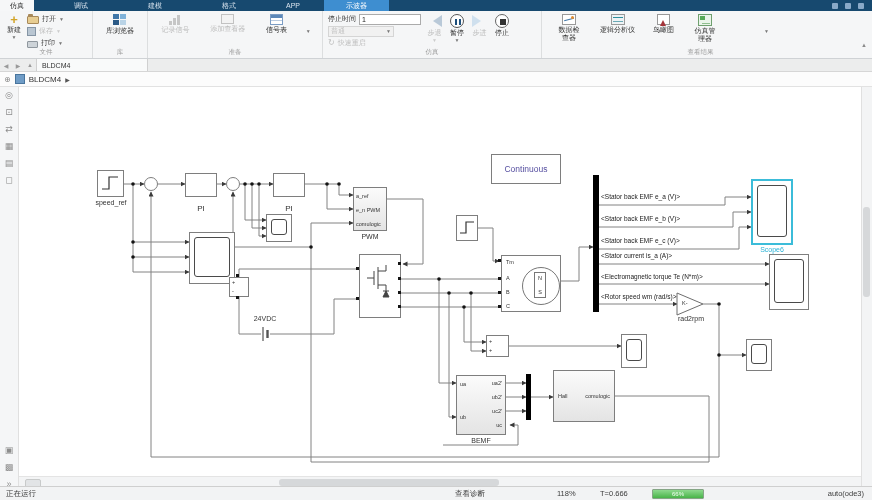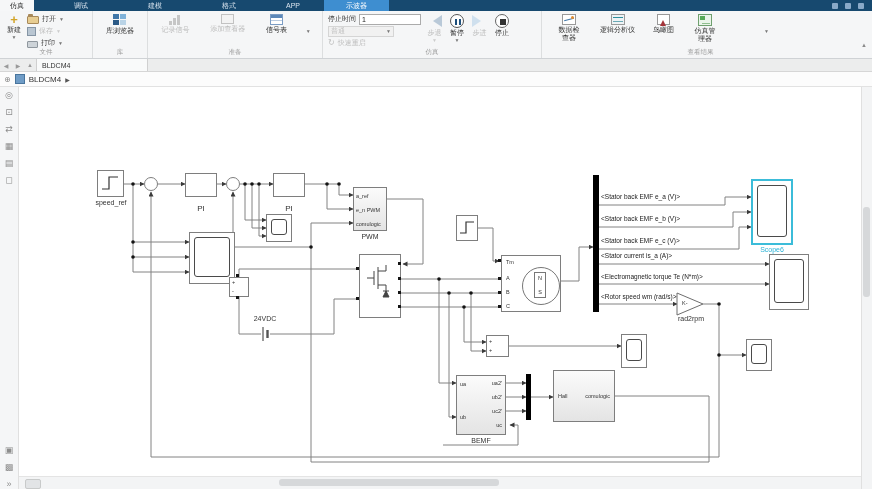--- a/index.html
+++ b/index.html
@@ -388,20 +388,23 @@
           <div class="screen"></div>
         </div>
 
       <div class="blk grad" style="left:334px;top:100px;width:34px;height:44px">
         <span class="pl" style="left:2px;top:5px">a_ref</span>
         <span class="pl" style="left:2px;top:19px">e_n PWM</span>
         <span class="pl" style="left:2px;top:33px">comulogic</span>
       </div>
       <div class="lbl" style="left:334px;top:146px;width:34px">PWM</div>
 
+      <div class="blk" style="left:472px;top:67px;width:70px;height:30px">
+        <span class="cont-text">Continuous</span>
+      </div>
 
       <div class="blk" style="left:437px;top:128px;width:22px;height:26px">
         <svg width="20" height="24">
             <polyline points="3,17 9,17 9,6 17,6" fill="none" stroke="#333" stroke-width="1.2"></polyline>
           </svg>
       </div>
 
       <div class="blk" style="left:340px;top:167px;width:42px;height:64px">
         <svg width="40" height="62">
           <g stroke="#444" stroke-width="1" fill="none">
@@ -499,14 +502,22 @@
         <div class="hwidget"></div>
         <div class="hthumb"></div>
       </div>
     </div>
 
     <div class="vscroll">
       <div class="vthumb"></div>
     </div>
   </div>
 
+  <div class="status">
+    <span style="left:6px">正在运行</span>
+    <span style="left:455px">查看诊断</span>
+    <span style="left:557px">118%</span>
+    <span style="left:600px">T=0.666</span>
+    <div class="progress">66%</div>
+    <span style="right:8px">auto(ode3)</span>
+  </div>
 
 </div>
 
 </body></html>

